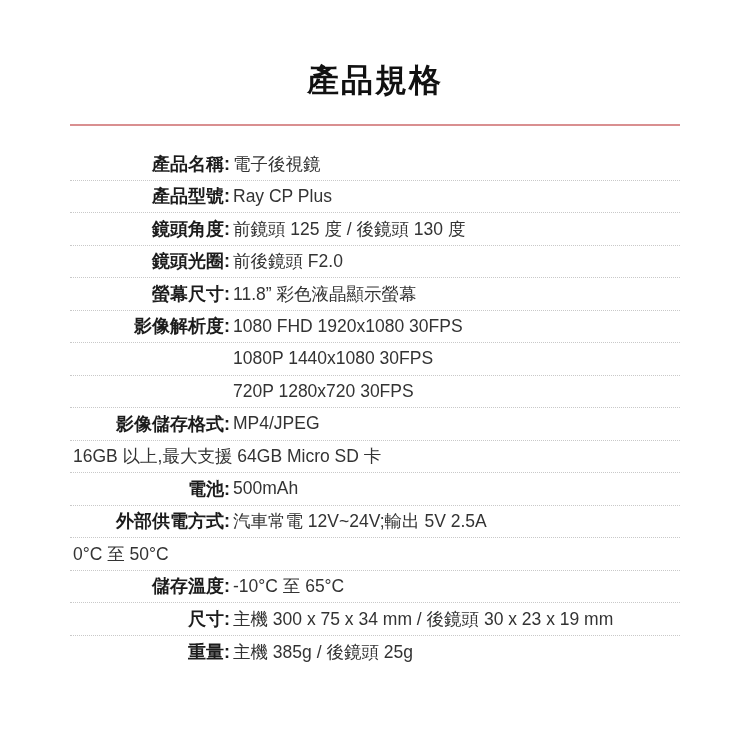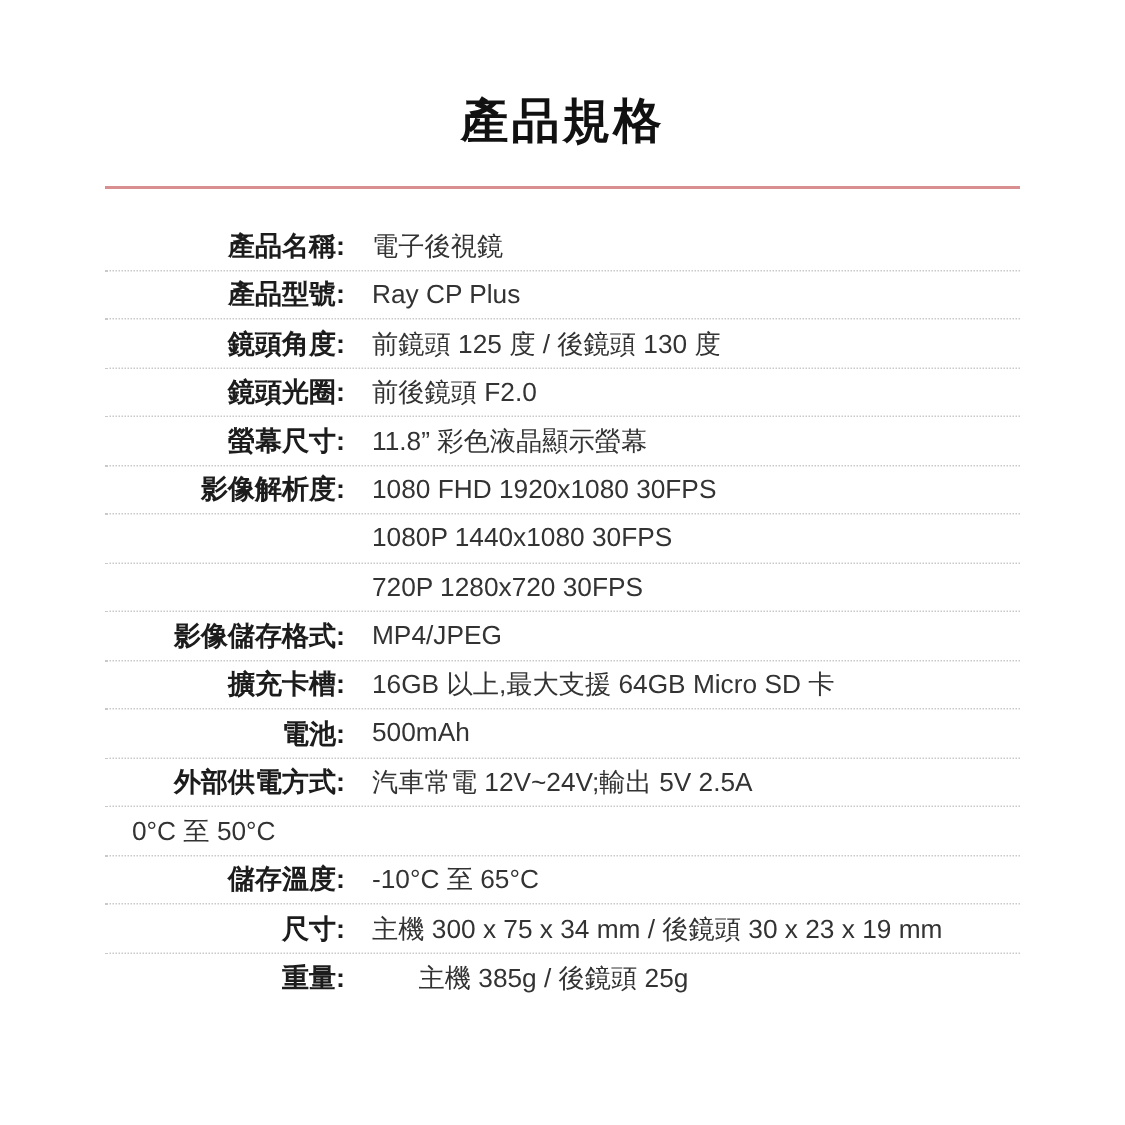--- a/index.html
+++ b/index.html
@@ -33,32 +33,32 @@
   }
   .spec-table {
     margin: 22px 70px 0 70px;
   }
   .spec-row {
     display: flex;
     align-items: center;
     height: 32.5px;
     border-bottom: 1px dotted var(--dot, #c9c9c9);
   }
-  .spec-row:last-child { border-bottom: none; gap: 31px; }
+  .spec-row:last-child { border-bottom: none; }
   .spec-label {
     width: 160px;
     flex: 0 0 160px;
     text-align: right;
     font-weight: bold;
     font-size: 18px;
     color: var(--label-color, #1c1c1c);
     white-space: nowrap;
   }
   .spec-value {
-    margin-left: 18px;
+    margin-left: 3px;
     font-size: 17.5px;
     color: var(--value-color, #333333);
     white-space: nowrap;
   }
 </style>
 </head>
 <body>
 
 <div class="page">
   <h1 class="title">產品規格</h1>
@@ -94,21 +94,20 @@
   </div>
       <div class="spec-row">
     <span class="spec-label"></span>
     <span class="spec-value">720P 1280x720 30FPS</span>
   </div>
       <div class="spec-row">
     <span class="spec-label">影像儲存格式:</span>
     <span class="spec-value">MP4/JPEG</span>
   </div>
       <div class="spec-row">
-    <span class="spec-label">擴充卡槽:</span>
     <span class="spec-value">16GB 以上,最大支援 64GB Micro SD 卡</span>
   </div>
       <div class="spec-row">
     <span class="spec-label">電池:</span>
     <span class="spec-value">500mAh</span>
   </div>
       <div class="spec-row">
     <span class="spec-label">外部供電方式:</span>
     <span class="spec-value">汽車常電 12V~24V;輸出 5V 2.5A</span>
   </div>

